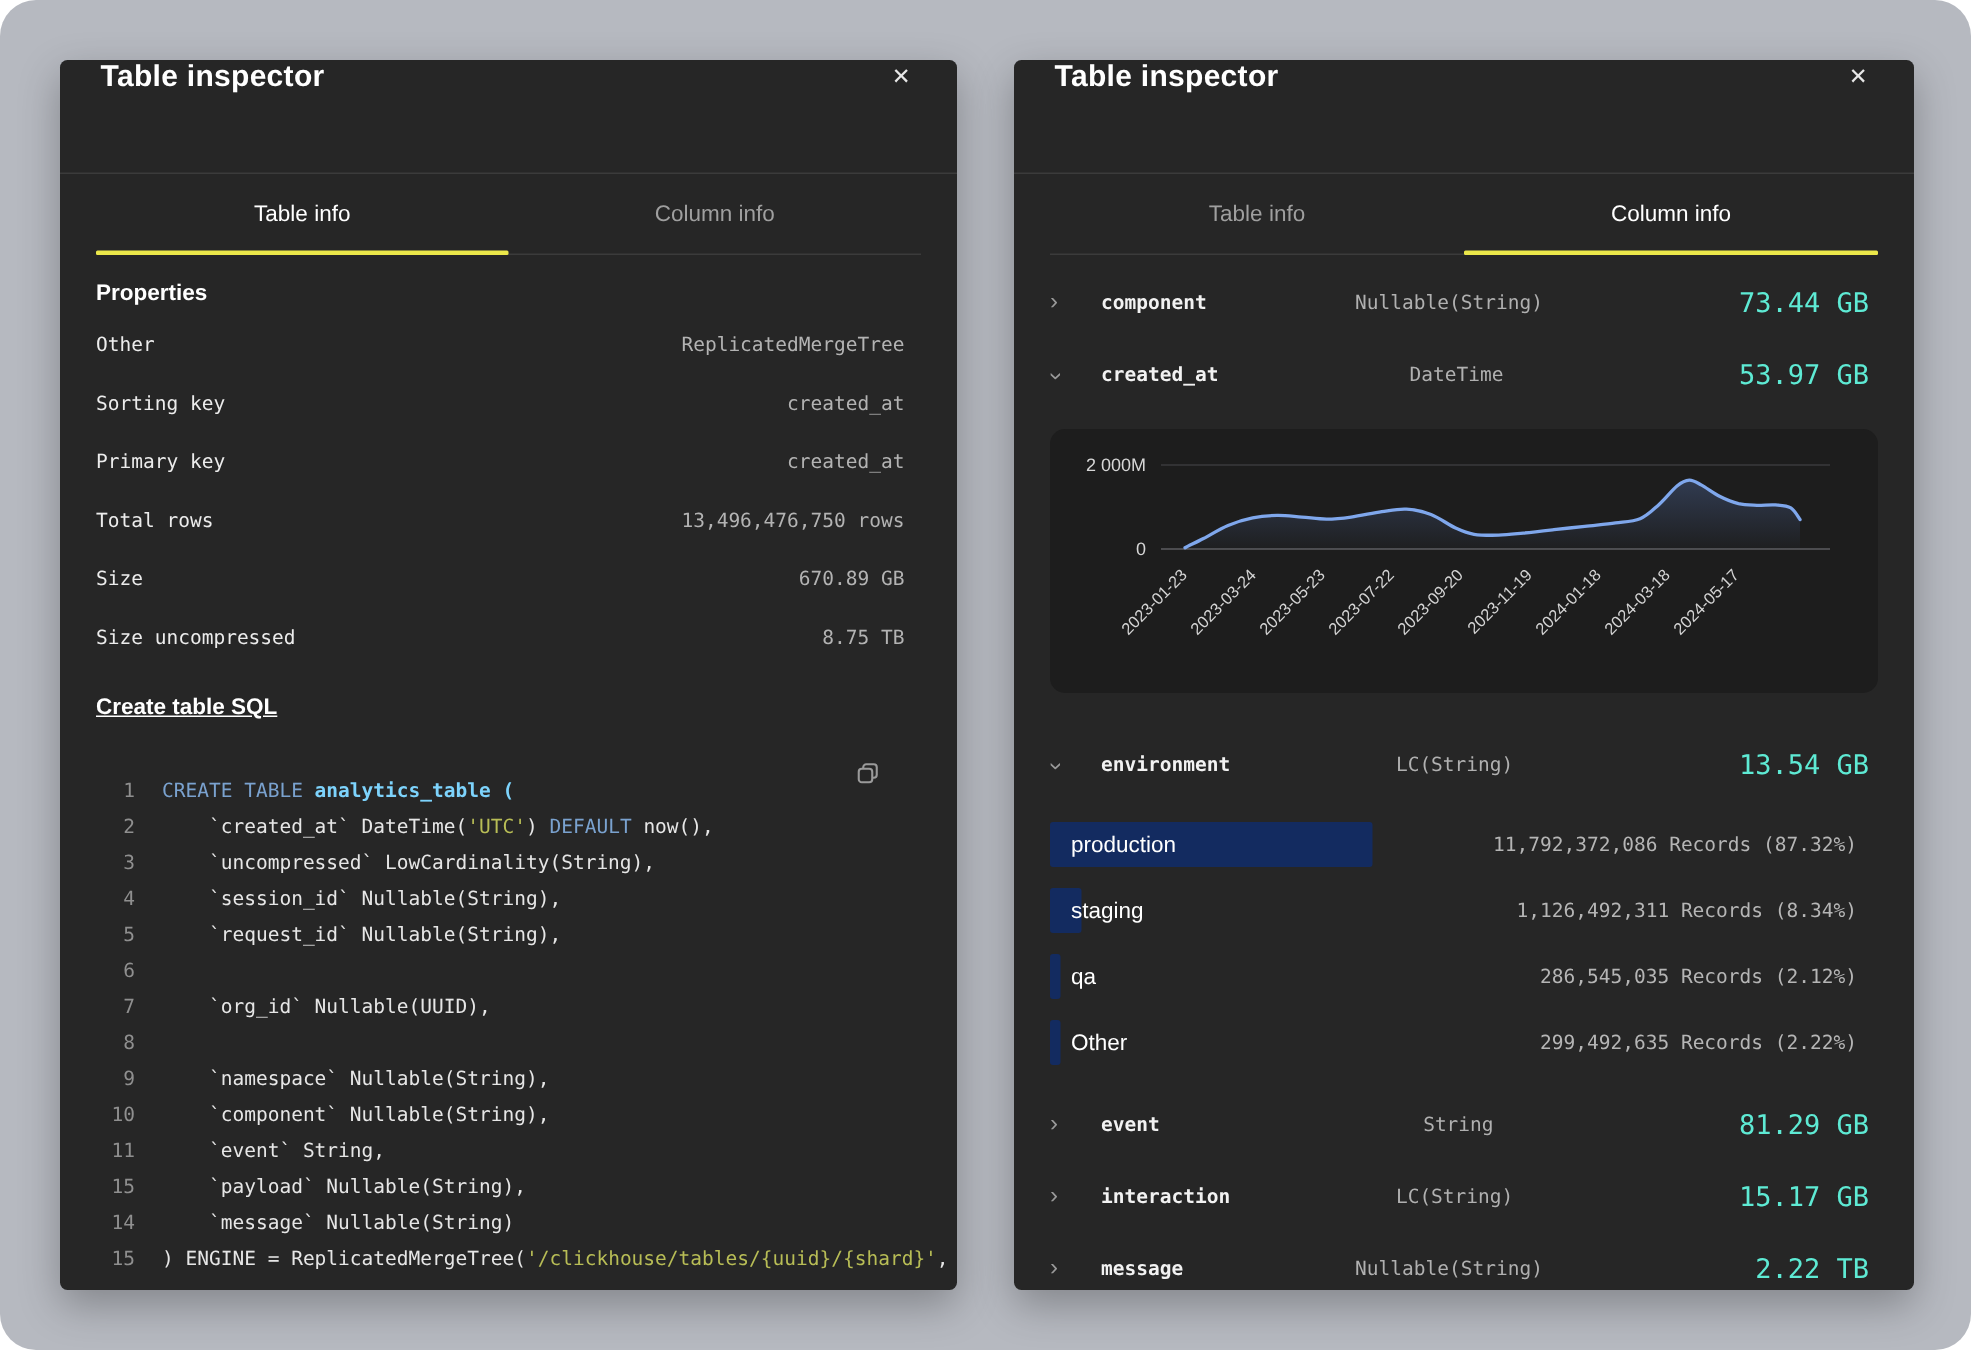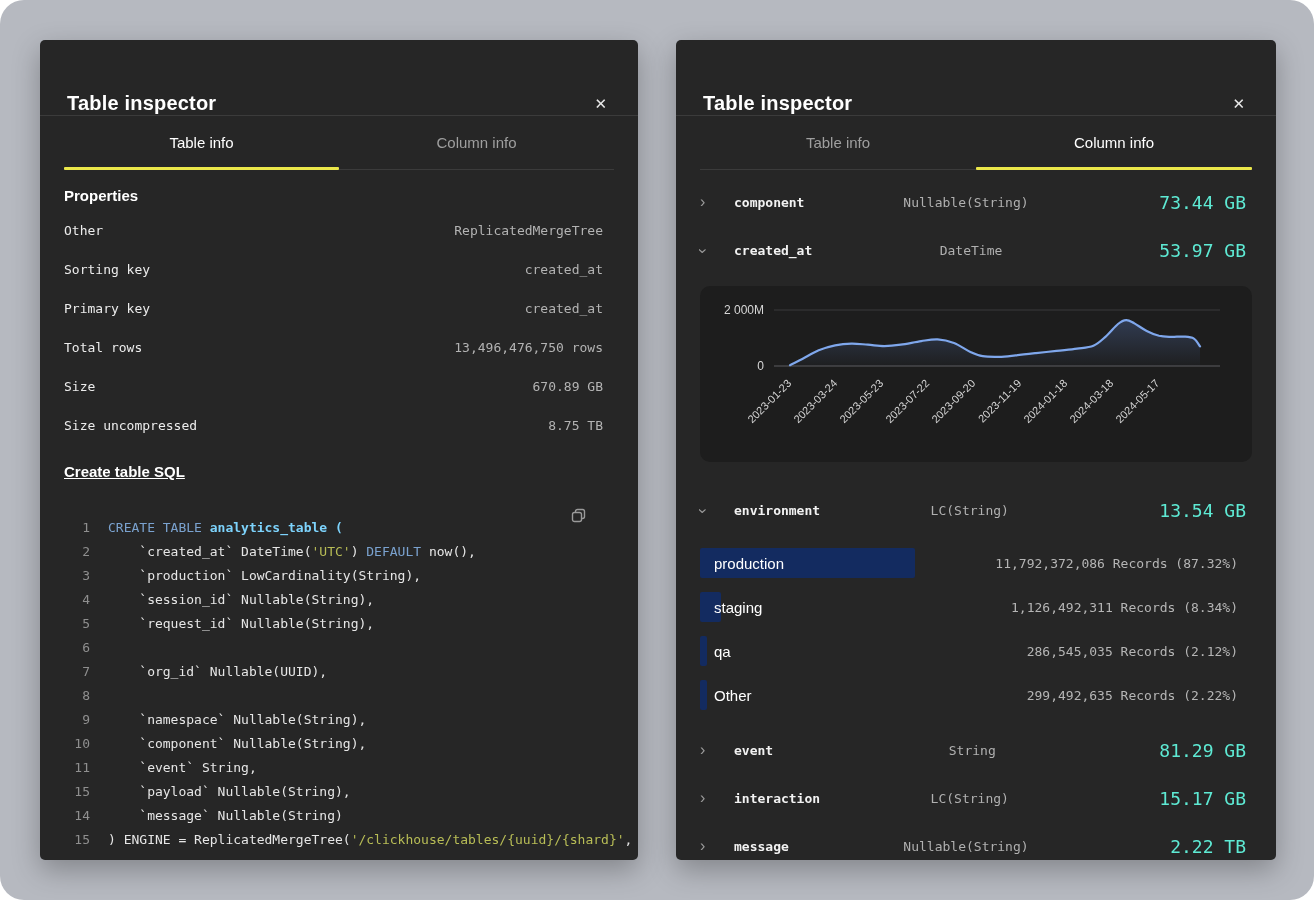--- a/index.html
+++ b/index.html
@@ -13,21 +13,21 @@
     --sans:"Liberation Sans", sans-serif;
   }
   *{box-sizing:border-box;margin:0;padding:0;}
   html,body{width:1314px;height:900px;background:#ffffff;font-family:var(--sans);}
   .stage{position:relative;width:1314px;height:900px;background:var(--page-bg);border-radius:24px;overflow:hidden;}
   .panel{position:absolute;top:40px;height:820px;background:var(--panel-bg);border-radius:5px;overflow:hidden;
          box-shadow:0 10px 28px rgba(0,0,0,.28);}
   .panel-left{left:40px;width:598px;}
   .panel-right{left:676px;width:600px;}
 
-  .modal-header{height:76px;display:flex;align-items:flex-end;justify-content:space-between;
+  .modal-header{height:76px;display:flex;align-items:flex-start;justify-content:space-between;
                 padding:0 27px;border-bottom:1px solid var(--divider);}
   .modal-title{font-size:20px;font-weight:700;color:#ffffff;letter-spacing:.2px;}
   .close-btn{background:none;border:none;color:#e8e8e8;font-size:15px;cursor:pointer;line-height:1;padding:4px;font-family:var(--sans);}
 
   .tabs{display:flex;margin:0 24px;border-bottom:1px solid var(--divider);height:54px;}
   .tab{flex:1;position:relative;display:flex;align-items:center;justify-content:center;
        font-size:15px;color:#9f9f9f;cursor:pointer;}
   .tab.active{color:#ffffff;}
   .tab.active::after{content:'';position:absolute;left:0;right:0;bottom:-1px;height:3px;background:var(--yellow);border-radius:1px;}
 
@@ -120,21 +120,21 @@
       <div class="codeblock">
         <button class="copy-btn">
           <svg width="15" height="15" viewBox="0 0 15 15">
             <rect x="4.5" y="1.5" width="9" height="9" rx="2" fill="none" stroke="#9a9a9a" stroke-width="1.4"></rect>
             <rect x="1.5" y="4.5" width="9" height="9" rx="2" fill="#262626" stroke="#9a9a9a" stroke-width="1.4"></rect>
           </svg>
         </button>
         <div id="sql">
             <div class="code-line"><span class="ln">1</span><span class="code"><span class="tok-kw">CREATE TABLE</span><span class="tok-id"> analytics_table (</span></span></div>
             <div class="code-line"><span class="ln">2</span><span class="code"><span class="tok-txt">    `created_at` DateTime(</span><span class="tok-str">'UTC'</span><span class="tok-txt">) </span><span class="tok-kw">DEFAULT</span><span class="tok-txt"> now(),</span></span></div>
-            <div class="code-line"><span class="ln">3</span><span class="code"><span class="tok-txt">    `production` LowCardinality(String),</span></span></div>
+            <div class="code-line"><span class="ln">3</span><span class="code"><span class="tok-txt">    `uncompressed` LowCardinality(String),</span></span></div>
             <div class="code-line"><span class="ln">4</span><span class="code"><span class="tok-txt">    `session_id` Nullable(String),</span></span></div>
             <div class="code-line"><span class="ln">5</span><span class="code"><span class="tok-txt">    `request_id` Nullable(String),</span></span></div>
             <div class="code-line"><span class="ln">6</span></div>
             <div class="code-line"><span class="ln">7</span><span class="code"><span class="tok-txt">    `org_id` Nullable(UUID),</span></span></div>
             <div class="code-line"><span class="ln">8</span></div>
             <div class="code-line"><span class="ln">9</span><span class="code"><span class="tok-txt">    `namespace` Nullable(String),</span></span></div>
             <div class="code-line"><span class="ln">10</span><span class="code"><span class="tok-txt">    `component` Nullable(String),</span></span></div>
             <div class="code-line"><span class="ln">11</span><span class="code"><span class="tok-txt">    `event` String,</span></span></div>
             <div class="code-line"><span class="ln">15</span><span class="code"><span class="tok-txt">    `payload` Nullable(String),</span></span></div>
             <div class="code-line"><span class="ln">14</span><span class="code"><span class="tok-txt">    `message` Nullable(String)</span></span></div>

